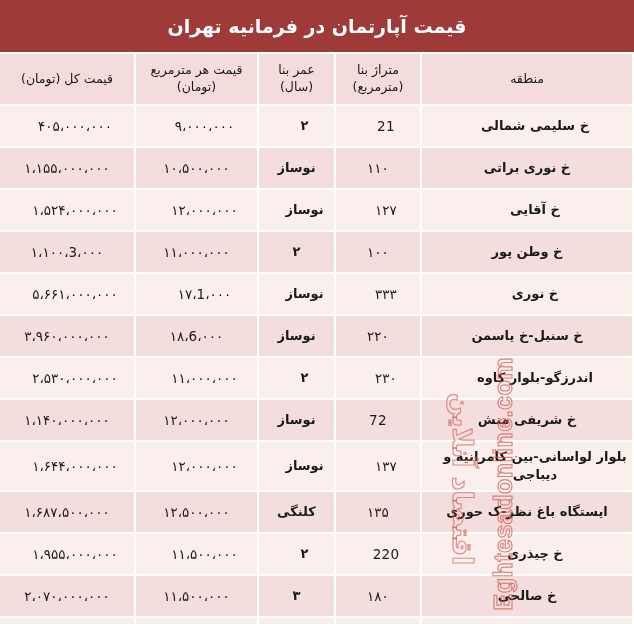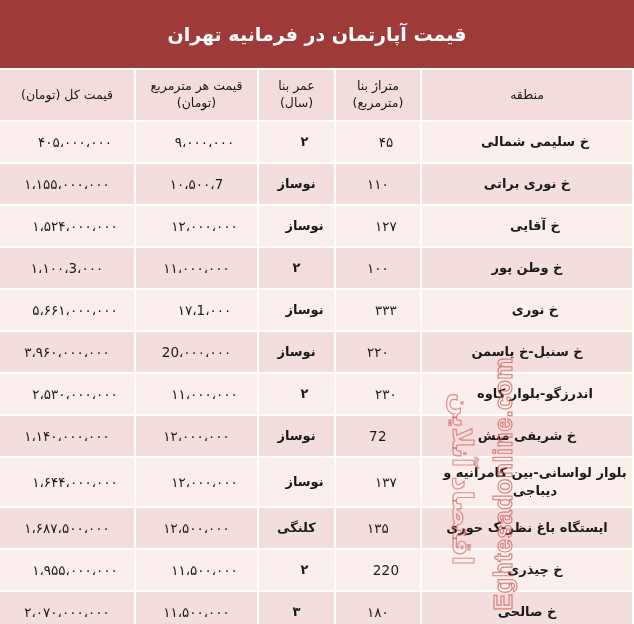--- a/index.html
+++ b/index.html
@@ -19,21 +19,21 @@
     position: relative;
     width: 634px;
     height: 624px;
     background: #ffffff;
     overflow: hidden;
   }
 
   
   .title-bar {
     width: 634px;
-    height: 68px;
+    height: 52px;
     background: #9e3a38;
     display: flex;
     align-items: center;
     justify-content: center;
     box-sizing: border-box;
   }
   .title-text {
     color: #ffffff;
     font-size: 19px;
     font-weight: bold;
@@ -186,30 +186,30 @@
         <th>
           <span>قیمت هر مترمربع</span><br>
           <span>(تومان)</span>
         </th>
         <th>قیمت کل (تومان)</th>
       </tr>
     </thead>
     <tbody id="table-body">
         <tr class="odd">
           <td class="region">خ سلیمی شمالی</td>
-          <td class="area">۴۵</td>
+          <td class="area">21</td>
           <td class="age">۲</td>
           <td class="num">۹،۰۰۰،۰۰۰</td>
           <td class="num">۴۰۵،۰۰۰،۰۰۰</td>
         </tr>
         <tr class="even">
           <td class="region">خ نوری براتی</td>
           <td class="area">۱۱۰</td>
           <td class="age">نوساز</td>
-          <td class="num">۱۰،۵۰۰،7</td>
+          <td class="num">۱۰،۵۰۰،۰۰۰</td>
           <td class="num">۱،۱۵۵،۰۰۰،۰۰۰</td>
         </tr>
         <tr class="odd">
           <td class="region">خ آقایی</td>
           <td class="area">۱۲۷</td>
           <td class="age">نوساز</td>
           <td class="num">۱۲،۰۰۰،۰۰۰</td>
           <td class="num">۱،۵۲۴،۰۰۰،۰۰۰</td>
         </tr>
         <tr class="even">
@@ -223,21 +223,21 @@
           <td class="region">خ نوری</td>
           <td class="area">۳۳۳</td>
           <td class="age">نوساز</td>
           <td class="num">۱۷،1،۰۰۰</td>
           <td class="num">۵،۶۶۱،۰۰۰،۰۰۰</td>
         </tr>
         <tr class="even">
           <td class="region">خ سنبل-خ یاسمن</td>
           <td class="area">۲۲۰</td>
           <td class="age">نوساز</td>
-          <td class="num">20،۰۰۰،۰۰۰</td>
+          <td class="num">۱۸،6،۰۰۰</td>
           <td class="num">۳،۹۶۰،۰۰۰،۰۰۰</td>
         </tr>
         <tr class="odd">
           <td class="region">اندرزگو-بلوار کاوه</td>
           <td class="area">۲۳۰</td>
           <td class="age">۲</td>
           <td class="num">۱۱،۰۰۰،۰۰۰</td>
           <td class="num">۲،۵۳۰،۰۰۰،۰۰۰</td>
         </tr>
         <tr class="even">

